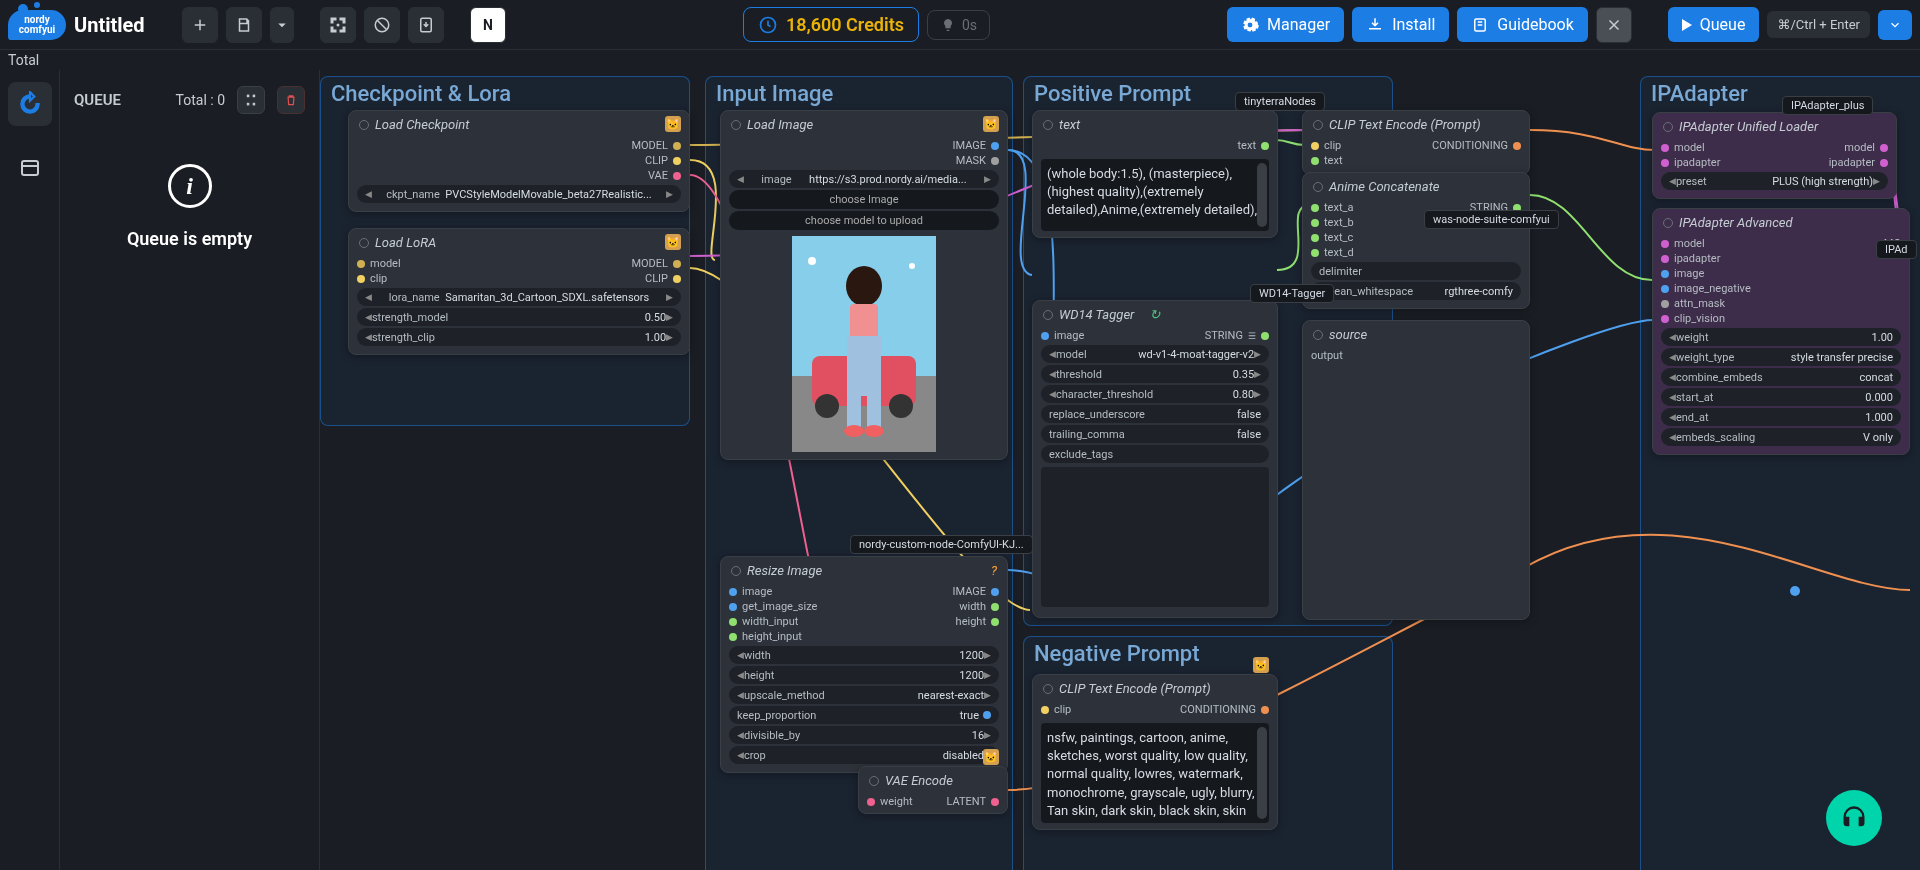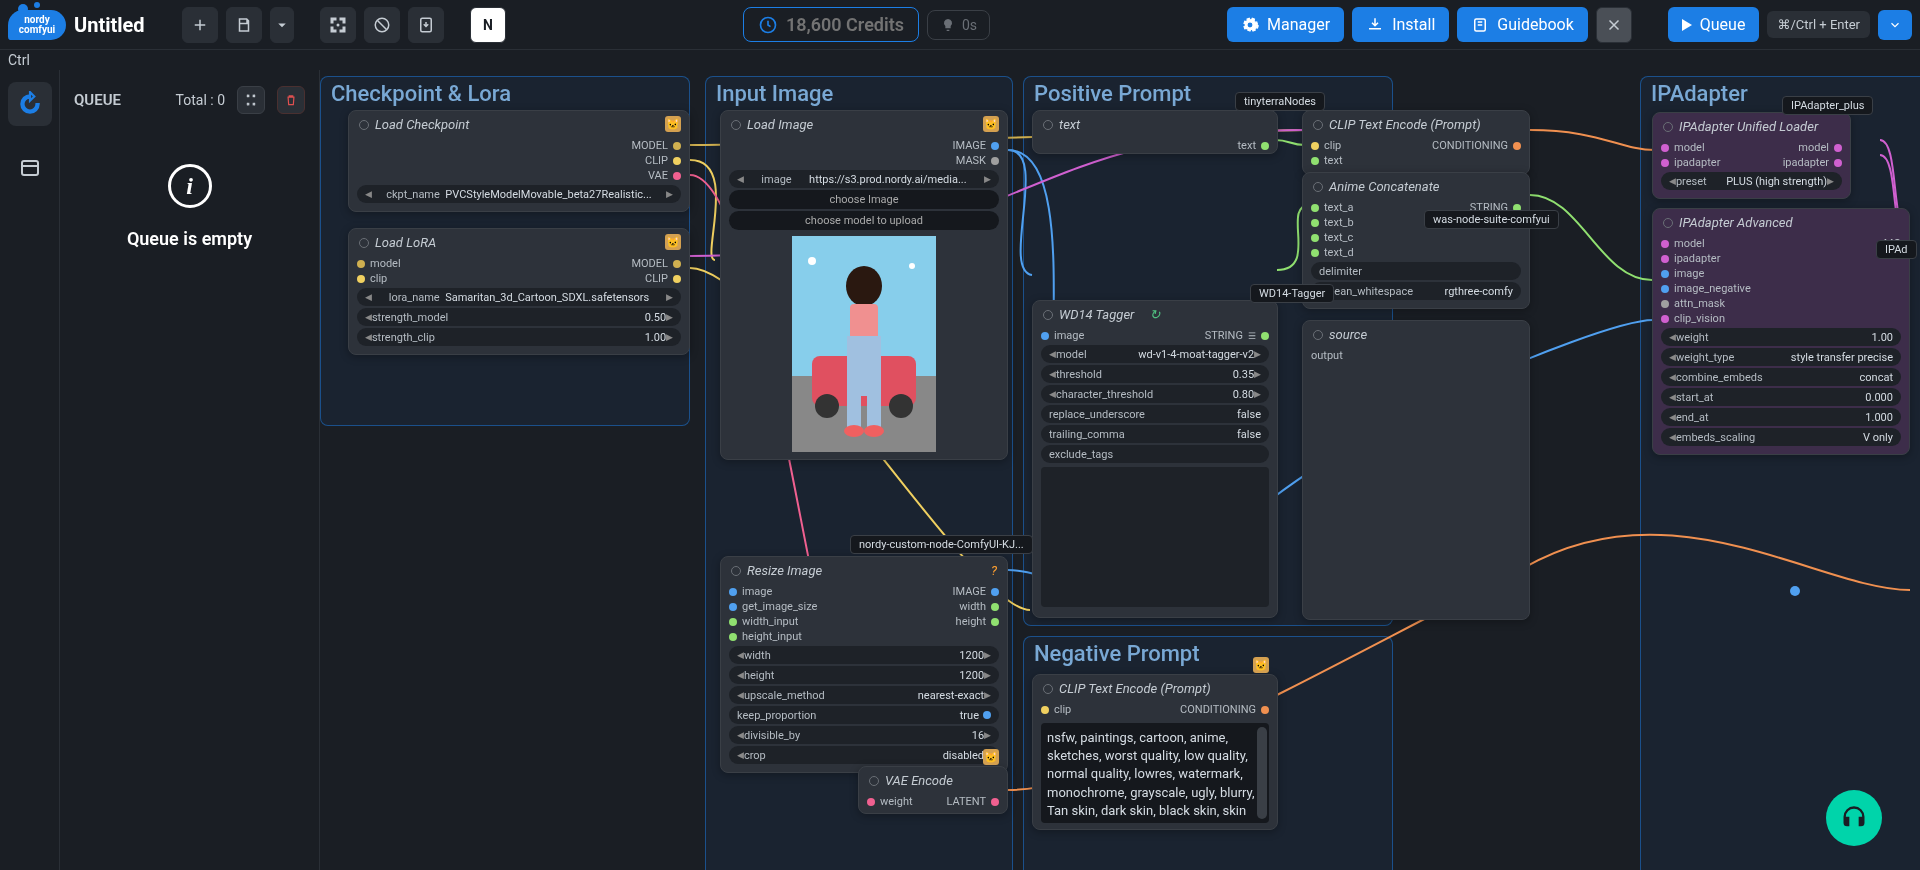--- a/index.html
+++ b/index.html
@@ -3,21 +3,21 @@
 <meta charset="utf-8">
 <style>
 * { margin: 0; padding: 0; box-sizing: border-box; font-family: -apple-system, BlinkMacSystemFont, "Segoe UI", Roboto, sans-serif; }
 body { background: #1a1e24; color: #c5ccd3; width: 1920px; height: 870px; overflow: hidden; }
 .topbar { height: 50px; background: #1a1e24; display: flex; align-items: center; padding: 0 8px; gap: 8px; border-bottom: 1px solid #2a2f36; }
 .logo { background: #1C7EE5; color: #fbd88a; font-size: 10px; font-weight: bold; padding: 6px 10px; border-radius: 18px 18px 18px 4px; position: relative; display:flex; flex-direction:column; line-height:1; align-items:center; justify-content:center; width:58px; height:30px;}
 .logo::before { content:''; position:absolute; top:-6px; left:10px; width:10px; height:10px; background:#1C7EE5; border-radius:50%; box-shadow: 14px -4px 0 -2px #1C7EE5; }
 .title-input { background: transparent; border: none; color: #fff; font-size: 20px; font-weight: bold; width: 100px; }
 .icon-btn { width: 36px; height: 36px; background: #2a2f36; border: 1px solid #2a2f36; border-radius: 6px; display: flex; align-items: center; justify-content: center; color: #c5ccd3; cursor: pointer; font-size: 16px; }
 .icon-btn svg { width: 18px; height: 18px; fill: currentColor; }
-.credits-pill { border: 1.5px solid #1C7EE5; border-radius: 8px; padding: 6px 14px; display: flex; align-items: center; gap: 8px; color: #737373; font-size: 18px; font-weight:600; }
+.credits-pill { border: 1.5px solid #1C7EE5; border-radius: 8px; padding: 6px 14px; display: flex; align-items: center; gap: 8px; color: #eab308; font-size: 18px; font-weight:600; }
 .time-pill { border: 1px solid #3a3f46; border-radius: 8px; padding: 6px 12px; display: flex; align-items: center; gap:6px; color: #6a6f76; font-size:14px;}
 .spacer { flex: 1; }
 .top-btn { background: #1C7EE5; border: none; color: #fff; padding: 8px 14px; border-radius: 6px; display: flex; align-items: center; gap: 8px; font-size: 16px; cursor: pointer; }
 .play-fill { width:0; height:0; border-left:10px solid #fff; border-top:6px solid transparent; border-bottom:6px solid transparent;}
 .kbd-hint { background:#2a2f36; padding:6px 10px; border-radius:6px; font-size:13px; color:#c5ccd3;}
 .status-line { font-size:14px; color:#c5ccd3; padding:2px 8px; }
 .main-area { display: flex; height: calc(100% - 70px); }
 .left-rail { width: 60px; background: #1a1e24; border-right:1px solid #2a2f36; display:flex; flex-direction:column; align-items:center; padding-top:12px; gap:20px;}
 .rail-icon { width:44px; height:44px; display:flex; align-items:center; justify-content:center; border-radius:8px; color:#c5ccd3;}
 .rail-icon.active { background:#2a2f36; color:#1C7EE5;}
@@ -149,21 +149,21 @@
       <span class="play-fill"></span>
       <span>Queue</span>
     </button>
   <div class="kbd-hint">⌘/Ctrl + Enter</div>
   <button class="top-btn" style="padding:8px 10px">
       <svg width="14" height="14" viewBox="0 0 24 24">
         <path d="M6 9l6 6 6-6" stroke="#fff" stroke-width="2" fill="none"></path>
       </svg>
     </button>
 </div>
-<div class="status-line">Ctrl</div>
+<div class="status-line">Total</div>
 
 <div class="main-area">
   <div class="left-rail">
     <div class="rail-icon active">
         <svg width="26" height="26" viewBox="0 0 24 24">
           <path d="M12 4a8 8 0 108 8h-2a6 6 0 11-6-6v3l4-4-4-4v3z" fill="none" stroke="currentColor" stroke-width="2"></path>
         </svg>
       </div>
     <div class="rail-icon">
         <svg width="24" height="24" viewBox="0 0 24 24">
@@ -463,20 +463,21 @@
 
     <div class="node" style="left:712px; top:40px; width:246px;">
       <div class="node-header">text</div>
       <div class="node-row">
           <span></span>
           <span class="port-r">
             <span>text</span>
             <span class="port-dot" style="background:#90e070"></span>
           </span>
         </div>
+      <div class="prompt-textarea"><span>(whole body:1.5),   (masterpiece),(highest quality),(extremely detailed),Anime,(extremely detailed),</span><div class="scroll-ghost"></div></div>
     </div>
 
     <div class="node" style="left:712px; top:230px; width:246px;">
       <div class="node-header"><span>WD14 Tagger</span>&nbsp;<span style="color:#50c080">↻</span></div>
       <div class="node-row">
           <span class="port-l">
             <span class="port-dot" style="background:#50a0f0"></span>
             <span>image</span>
           </span>
           <span class="port-r">
@@ -604,21 +605,21 @@
             <span>clip</span>
           </span>
           <span class="port-r">
             <span>CONDITIONING</span>
             <span class="port-dot" style="background:#f09050"></span>
           </span>
         </div>
       <div class="prompt-textarea neg"><span>nsfw, paintings, cartoon, anime, sketches, worst quality, low quality, normal quality, lowres, watermark, monochrome, grayscale, ugly, blurry, Tan skin, dark skin, black skin, skin</span><div class="scroll-ghost"></div></div>
     </div>
 
-    <div class="node purple" style="left:1332px; top:42px; width:199px;">
+    <div class="node purple" style="left:1332px; top:42px; width:245px;">
       <div class="node-header">IPAdapter Unified Loader</div>
       <div class="node-row">
           <span class="port-l">
             <span class="port-dot" style="background:#d060d0"></span>
             <span>model</span>
           </span>
           <span class="port-r">
             <span>model</span>
             <span class="port-dot" style="background:#d060d0"></span>
           </span>

